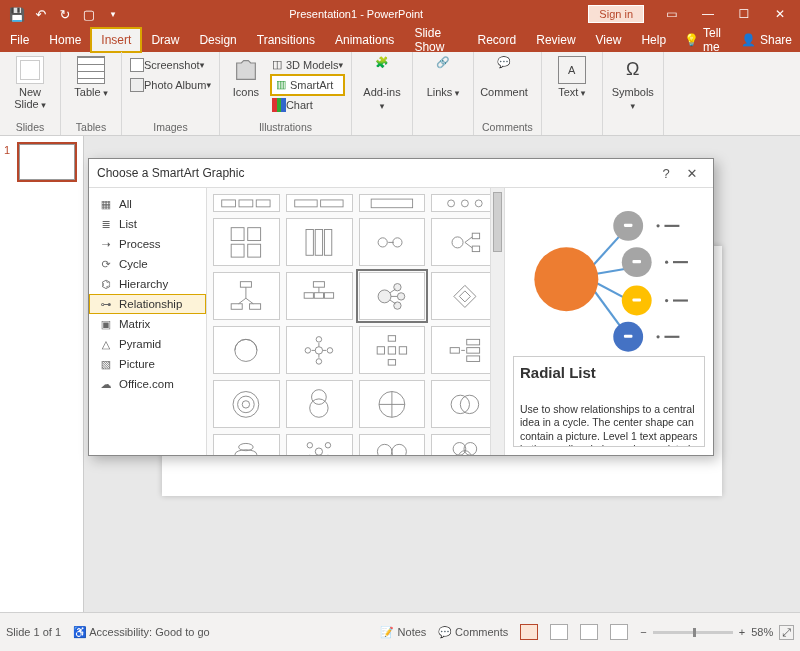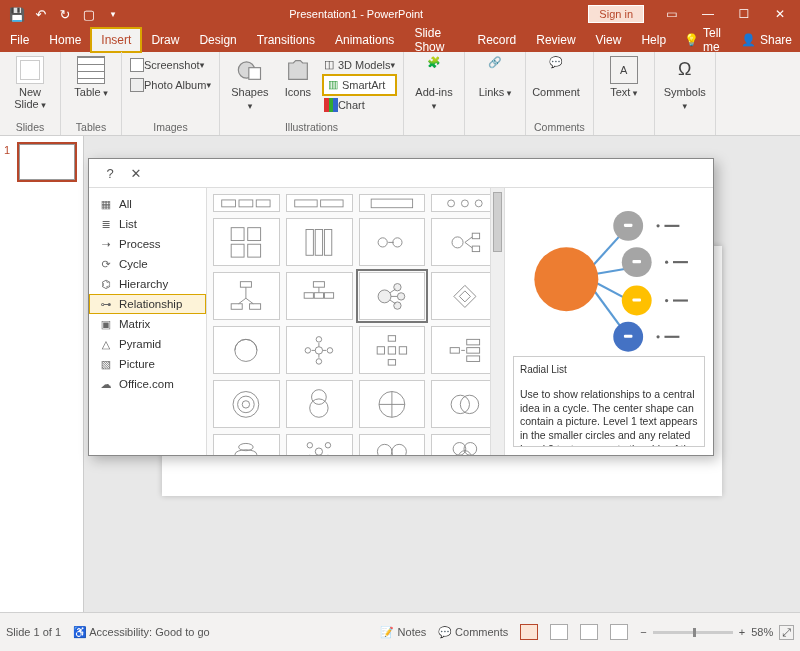--- a/index.html
+++ b/index.html
@@ -65,21 +65,21 @@
   .gallery { flex: 1; position: relative; overflow: hidden; background: #fafafa; border-right: 1px solid #ddd; }
   .gallery .scroll { position: absolute; right: 0; top: 0; bottom: 0; width: 14px; background: #efefef; border-left:1px solid #ddd;}
   .gallery .scroll .thumb { position:absolute; left:2px; right:2px; top:4px; height:60px; background:#cfcfcf; border:1px solid #aaa;}
   .gallery .grid { padding: 6px; display: grid; grid-template-columns: repeat(4, 1fr); gap: 6px; }
   .gallery .cell { height: 48px; background: #fff; border: 1px solid #ccc; display:flex; align-items:center; justify-content:center; }
   .gallery .cell.sel { outline: 2px solid #777; outline-offset: 1px; background:#fff;}
   .gallery .cell svg { width: 80%; height: 80%; }
   .preview { width: 208px; padding: 8px; display: flex; flex-direction: column; }
   .preview .pimg { flex: 0 0 150px; display:flex; align-items:center; justify-content:center; }
   .preview .desc { border: 1px solid #ccc; padding: 6px; font-size: 10.5px; line-height: 1.3; flex:1; overflow:hidden;}
-  .preview .ptitle { font-weight: 400; margin-bottom: 12px; font-size: 10px;}
+  .preview .ptitle { font-weight: 700; margin-bottom: 20px; font-size: 15px;}
   .dlg-foot { height: 44px; display: flex; align-items: center; justify-content: flex-end; gap: 10px; padding: 0 14px; }
   .dlg-foot .arrow { width: 56px; height: 26px; margin-right:4px; position:relative;}
   .dlg-foot .arrow svg { width:100%; height:100%;}
   .dlg-foot button { width: 68px; height: 22px; border: 1px solid #888; background: #fdfdfd; font-size: 11.5px; }
   .dlg-foot button.ok { background: #dbeef7; outline: 2px solid #79b8d8; outline-offset: -1px;}
 
   .caret::after{content:" \25BE"; font-size:9px;}
 </style>
 </head>
 <body>
@@ -157,27 +157,20 @@
         <div class="smallbtn caret">
             <span class="sicon" style="border:1px solid #888;background:#eee;"></span>
             <span>Photo Album</span>
           </div>
       </div>
     </div>
     <div class="glabel">Images</div>
   </div>
   <div class="group">
     <div class="grow">
-      <div class="bigbtn">
-        <div class="bicon"><svg viewBox="0 0 24 24">
-              <circle cx="9" cy="12" r="7" fill="#d8d8d8" stroke="#888"></circle>
-              <rect x="11" y="10" width="10" height="10" fill="#fff" stroke="#888"></rect>
-            </svg></div>
-        <span class="caret">Shapes</span>
-      </div>
       <div class="bigbtn" style="width:36px;">
         <div class="bicon"><svg viewBox="0 0 24 24">
               <path d="M4 6h4l2-2h4l2 2h4v14H4z" fill="#d8d8d8" stroke="#888"></path>
             </svg></div>
         <span>Icons</span>
       </div>
       <div class="stack">
         <div class="smallbtn caret">
             <span class="sicon">◫</span>
             <span>3D Models</span>
@@ -271,20 +264,21 @@
     <span>−</span>
     <div class="track"></div>
     <span>+</span>
     <span>58%</span>
     <span style="border:1px solid #aaa;padding:0 2px;">⤢</span>
   </div>
 </div>
 
 <div class="dialog">
   <div class="dlg-title">
+    <div class="t">Choose a SmartArt Graphic</div>
     <div class="help">?</div>
     <div class="close">✕</div>
   </div>
   <div class="dlg-body">
     <div class="catlist">
       <div class="item">
           <span class="cicon">▦</span>
           <span>All</span>
         </div>
       <div class="item">

